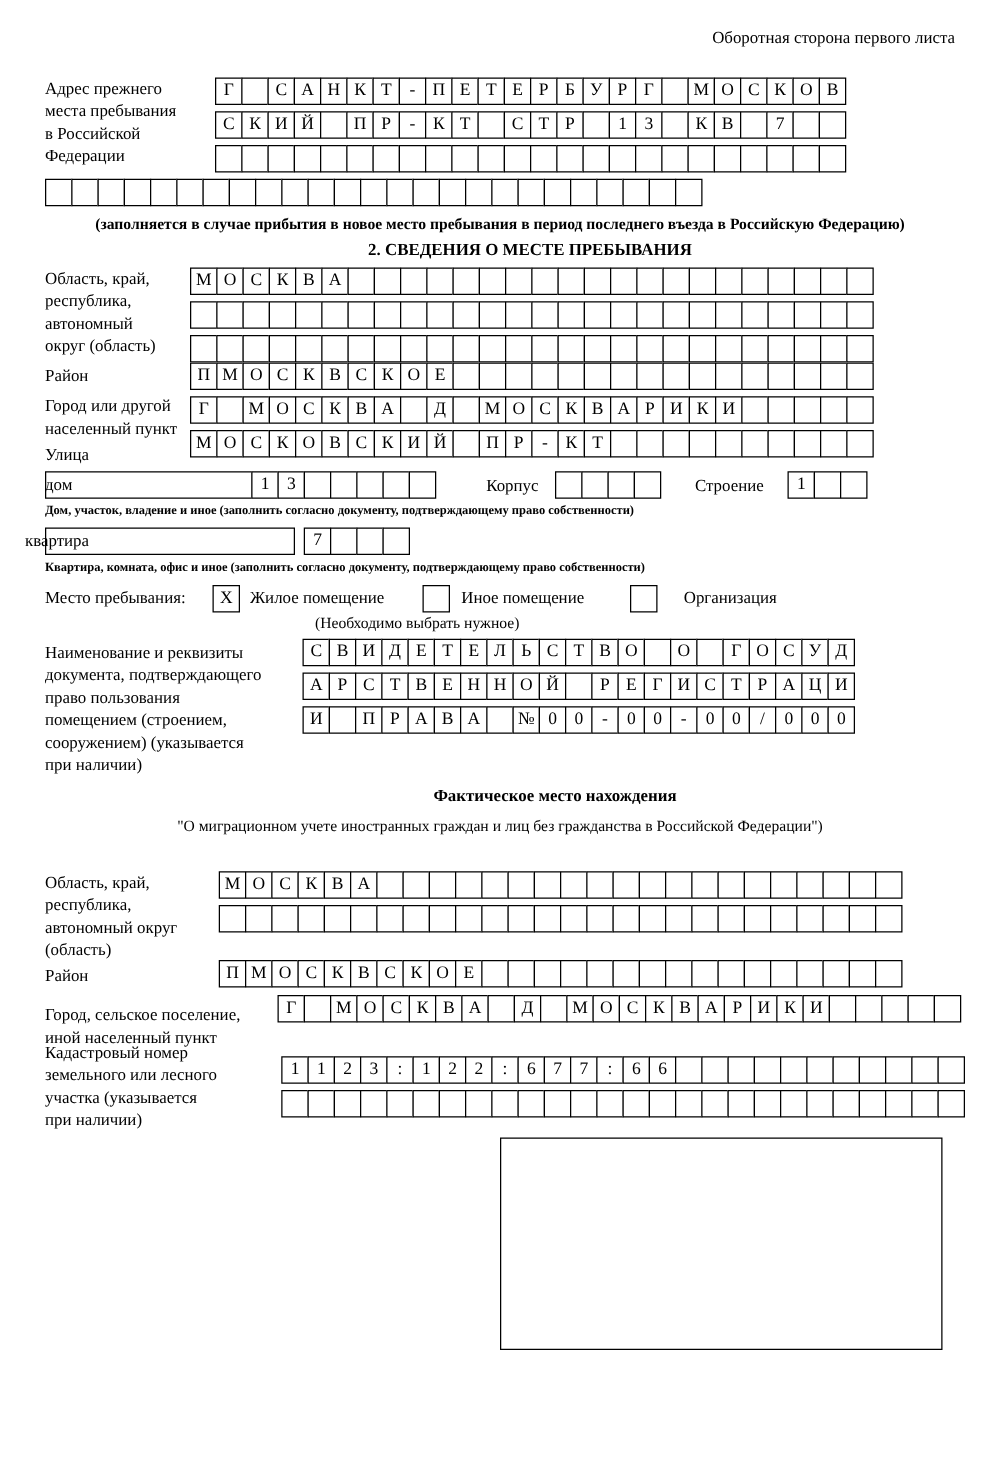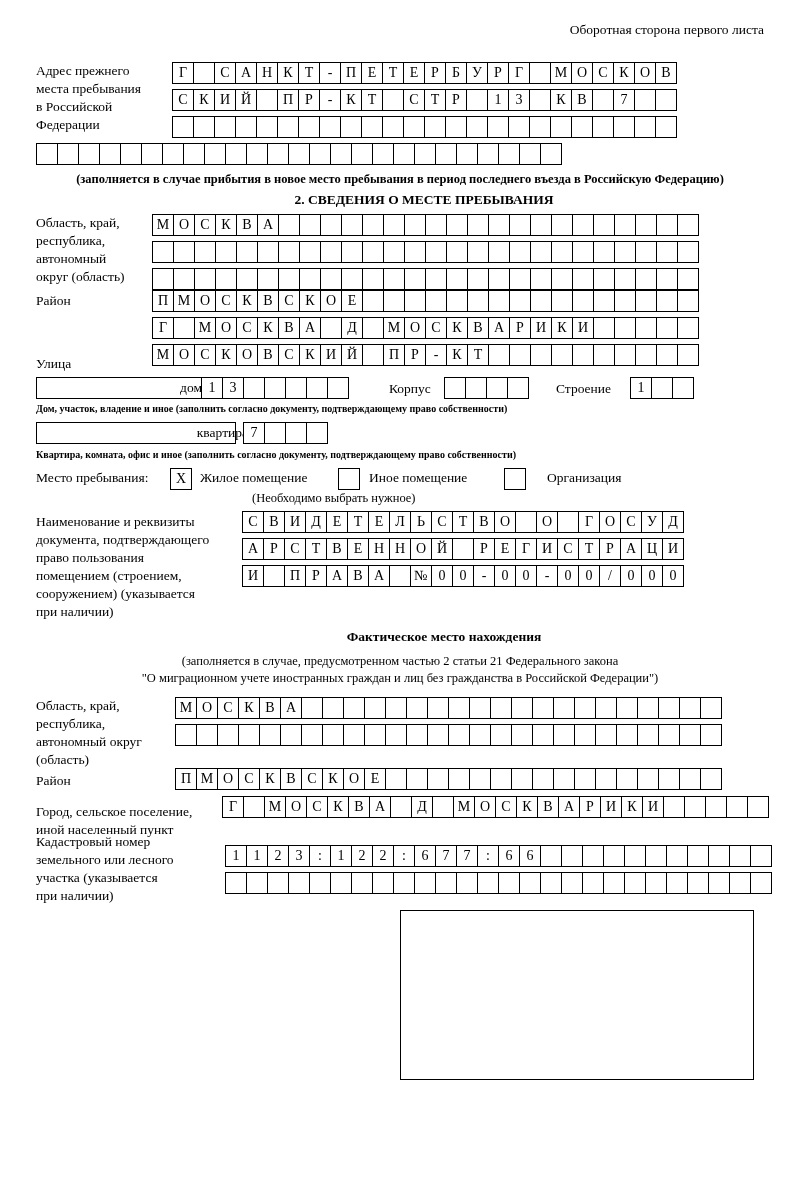--- a/index.html
+++ b/index.html
@@ -59,21 +59,21 @@
 
   .boxline {
     position: absolute;
     border: 1px solid #000;
     box-sizing: border-box;
     background: #fff;
   }
   .boxlabel {
     position: absolute;
     font-size: 13.5px;
-    text-align: right;
+    text-align: left;
   }
   .underlbl {
     position: absolute;
     font-size: 10px;
     font-weight: bold;
   }
   .chkbox {
     width: 22px;
     height: 22px;
     border: 1px solid #000;
@@ -335,20 +335,24 @@
       <div class="cell"></div>
       <div class="cell"></div>
       <div class="cell"></div>
       <div class="cell"></div>
       <div class="cell"></div>
       <div class="cell"></div>
       <div class="cell"></div>
       <div class="cell"></div>
     </div>
 
+  <div class="lbl" style="left:36px; top:316px;">
+    <div>Город или другой</div>
+    <div>населенный пункт</div>
+  </div>
   <div class="cells" id="s2-city" style="left:152px; top:317px;">
       <div class="cell">Г</div>
       <div class="cell"></div>
       <div class="cell">М</div>
       <div class="cell">О</div>
       <div class="cell">С</div>
       <div class="cell">К</div>
       <div class="cell">В</div>
       <div class="cell">А</div>
       <div class="cell"></div>
@@ -422,21 +426,21 @@
   <div class="lbl" style="left:556px; top:380px;">Строение</div>
   <div class="cells" id="s2-stroenie" style="left:630px; top:377px;">
       <div class="cell">1</div>
       <div class="cell"></div>
       <div class="cell"></div>
     </div>
 
   <div class="underlbl" style="left:36px; top:403px;">Дом, участок, владение и иное (заполнить согласно документу, подтверждающему право собственности)</div>
 
   <div class="boxline" style="left:36px; top:422px; width:200px; height:22px;"></div>
-  <div class="boxlabel" style="left:48px; top:425px; width:200px;">квартира</div>
+  <div class="boxlabel" style="left:20px; top:425px; width:200px;">квартира</div>
   <div class="cells" id="s2-flat" style="left:243px; top:422px;">
       <div class="cell">7</div>
       <div class="cell"></div>
       <div class="cell"></div>
       <div class="cell"></div>
     </div>
   <div class="underlbl" style="left:36px; top:449px;">Квартира, комната, офис и иное (заполнить согласно документу, подтверждающему право собственности)</div>
 
   <div class="lbl" style="left:36px; top:469px;">Место пребывания:</div>
   <div class="chkbox" style="position:absolute; left:170px; top:468px;">X</div>
@@ -520,21 +524,20 @@
       <div class="cell">0</div>
       <div class="cell">0</div>
       <div class="cell">/</div>
       <div class="cell">0</div>
       <div class="cell">0</div>
       <div class="cell">0</div>
     </div>
 
   <div class="center bold" style="left:0; top:628px; width:800px; font-size:13.5px;margin-left:44px;">Фактическое место нахождения</div>
   <div class="center" style="left:0; top:653px; width:800px; font-size:12.5px;">
-    <div>(заполняется в случае, предусмотренном частью 2 статьи 21 Федерального закона</div>
     <div>"О миграционном учете иностранных граждан и лиц без гражданства в Российской Федерации")</div>
   </div>
 
   <div class="lbl" style="left:36px; top:697px;">
     <div>Область, край,</div>
     <div>республика,</div>
     <div>автономный округ</div>
     <div>(область)</div>
   </div>
   <div class="cells" id="al-region-0" style="left:175px; top:697px;">

